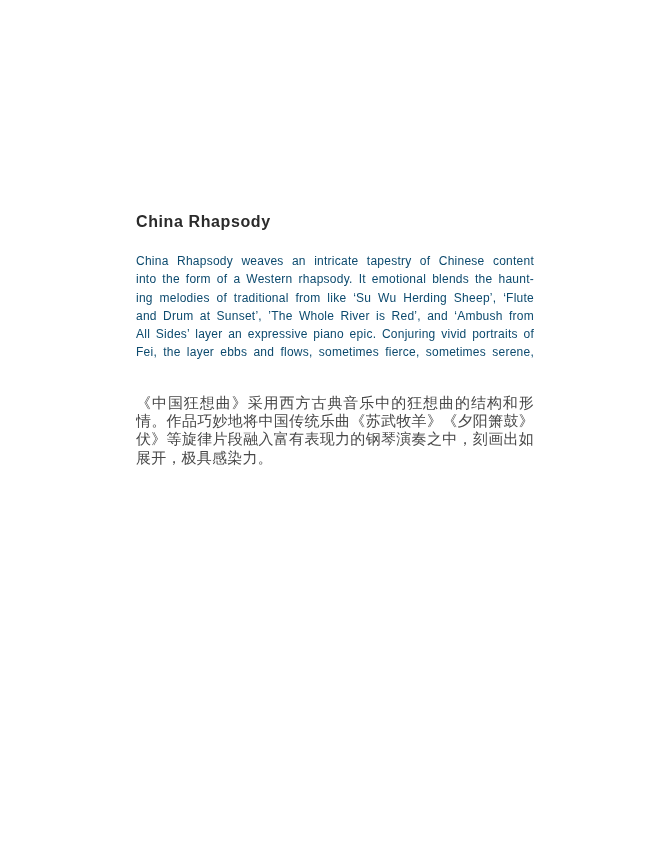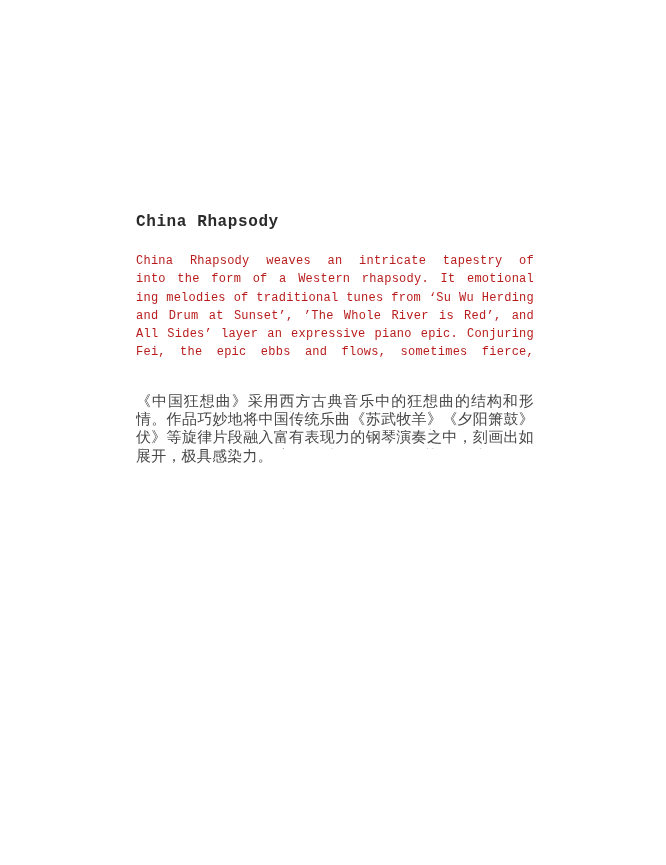--- a/index.html
+++ b/index.html
@@ -6,21 +6,21 @@
     margin: 0;
     padding: 0;
     background: #ffffff;
   }
   .page {
     position: relative;
     width: 542px;
     height: 865px;
     background: #ffffff;
     overflow: hidden;
-    font-family: Liberation Mono, monospace;
+    font-family: Liberation Sans, sans-serif;
     border-radius: 10px;
   }
   .content {
     position: absolute;
     left: 136px;
     top: 212px;
     width: 398px;
   }
   .doc-title {
     font-size: 16px;
@@ -29,21 +29,21 @@
     color: #2b2b2b;
     line-height: 20px;
     margin: 0;
   }
   .para {
     margin: 0;
     padding: 0;
   }
   .para-en {
     margin-top: 20px;
-    color: #b91c1c;
+    color: #0c4a6e;
     font-size: 12px;
     letter-spacing: 0.25px;
   }
   .para-zh {
     margin-top: 32px;
     color: #484848;
     font-size: 15px;
     letter-spacing: 0.2px;
   }
   .line {
@@ -63,24 +63,24 @@
 <body>
 
 <div class="page">
   <div class="content">
 
     <h1 class="doc-title">China Rhapsody</h1>
 
     <div class="para para-en">
       <div class="line">China Rhapsody weaves an intricate tapestry of Chinese content</div>
       <div class="line">into the form of a Western rhapsody. It emotional blends the haunt-</div>
-      <div class="line">ing melodies of traditional tunes from ‘Su Wu Herding Sheep’, ‘Flute</div>
+      <div class="line">ing melodies of traditional from like ‘Su Wu Herding Sheep’, ‘Flute</div>
       <div class="line">and Drum at Sunset’, ’The Whole River is Red’, and ‘Ambush from</div>
       <div class="line">All Sides’ layer an expressive piano epic. Conjuring vivid portraits of</div>
-      <div class="line">Fei, the epic ebbs and flows, sometimes fierce, sometimes serene,</div>
+      <div class="line">Fei, the layer ebbs and flows, sometimes fierce, sometimes serene,</div>
     </div>
 
     <div class="para para-zh">
       <div class="line">《中国狂想曲》采用西方古典音乐中的狂想曲的结构和形式，予以描绘中国风</div>
       <div class="line">情。作品巧妙地将中国传统乐曲《苏武牧羊》《夕阳箫鼓》《满江红》《十面埋</div>
       <div class="line">伏》等旋律片段融入富有表现力的钢琴演奏之中，刻画出如荆轲、刘邦、苏武、</div>
       <div class="line last">展开，极具感染力。</div>
     </div>
 
   </div>

